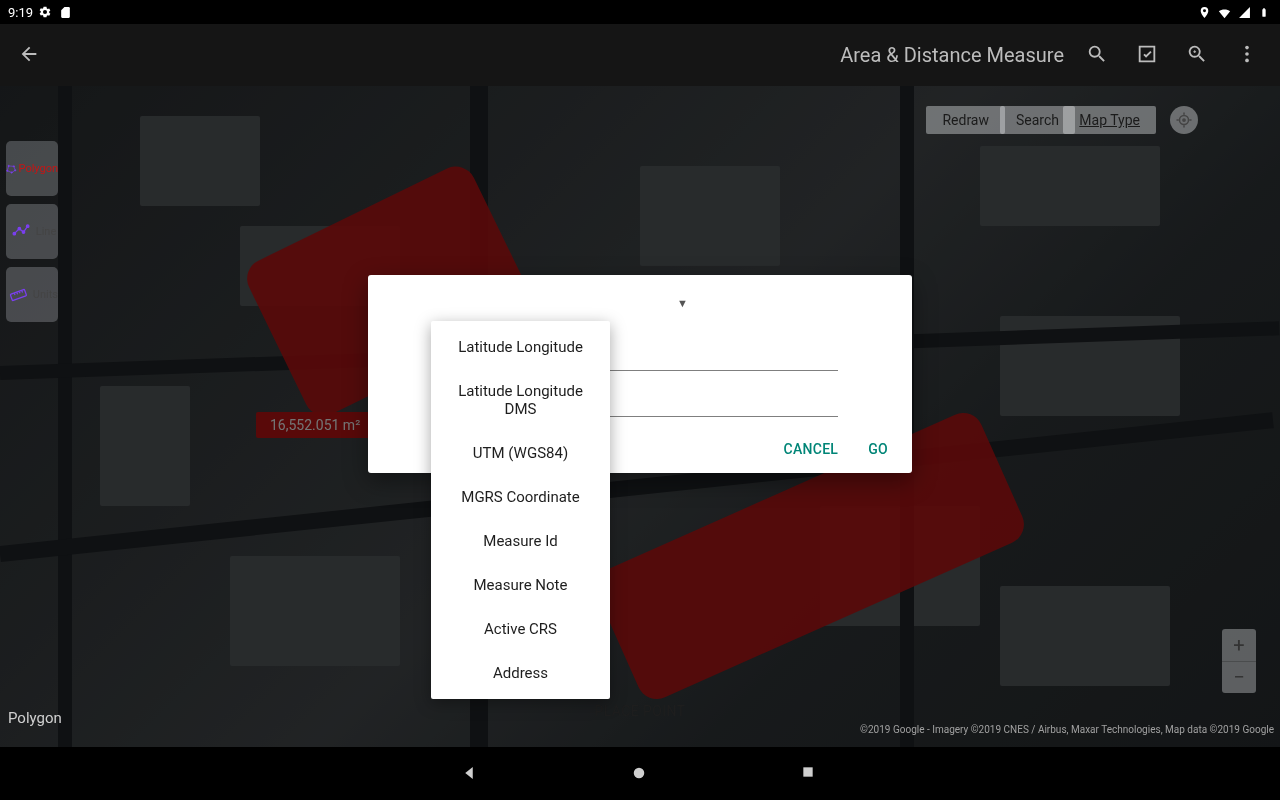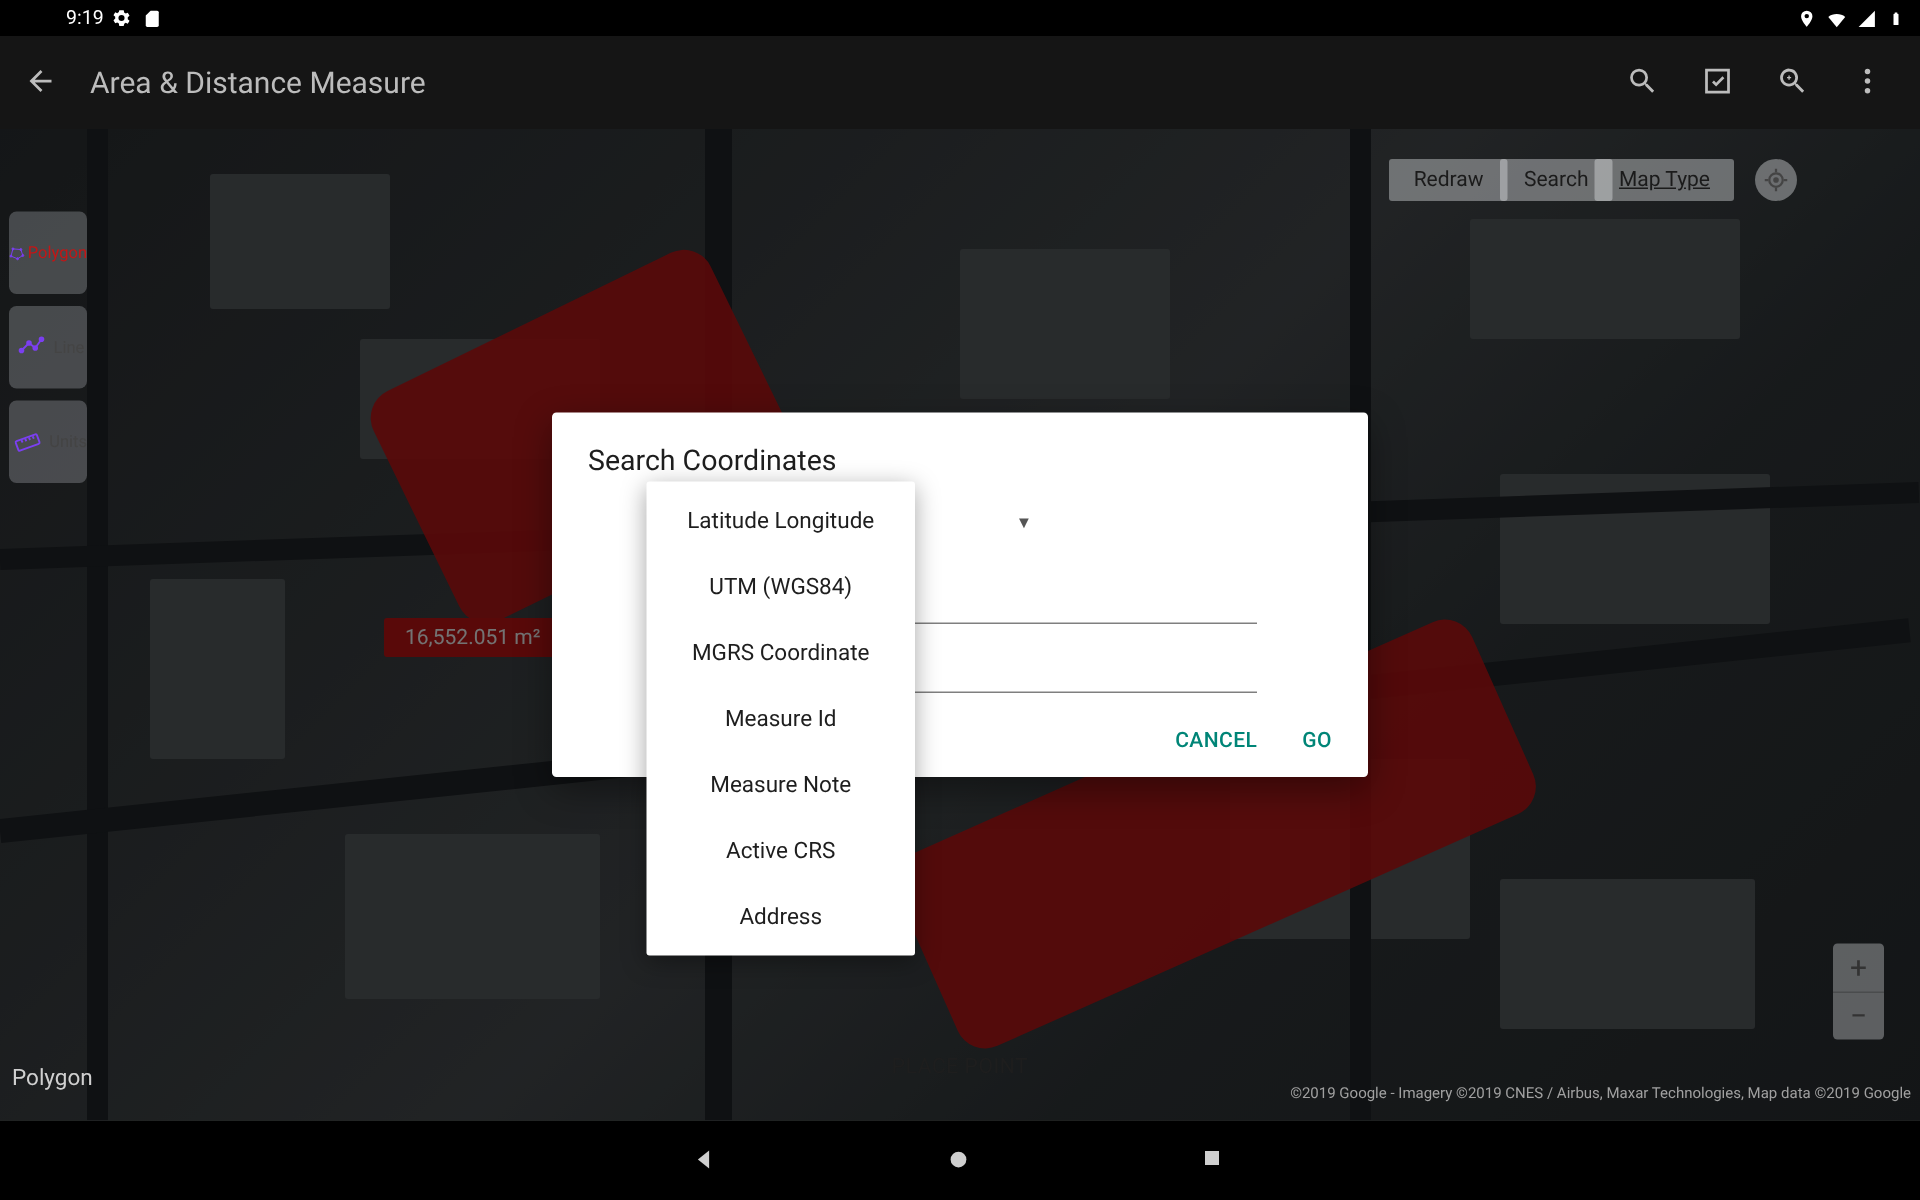--- a/index.html
+++ b/index.html
@@ -3,28 +3,28 @@
 <meta charset="utf-8">
 <style>
 * { margin: 0; padding: 0; box-sizing: border-box; }
 body {
   font-family: Roboto, -apple-system, BlinkMacSystemFont, "Segoe UI", sans-serif;
   width: 1280px; height: 800px; overflow: hidden;
   background: #000; color: #fff; position: relative;
 }
 .status-bar {
   height: 24px; display: flex; justify-content: space-between; align-items: center;
-  padding: 0 8px; font-size: 13px; background: #000; margin-left: 36px;
+  padding: 0 8px; font-size: 13px; background: #000;
 }
 .status-left, .status-right { display: flex; align-items: center; gap: 4px; }
 .status-icon { width: 16px; height: 16px; display: inline-flex; align-items: center; justify-content: center; }
 
 .app-bar {
   height: 62px; background: #151515; display: flex; align-items: center;
-  padding: 0 16px; gap: 20px;
+  padding: 0 16px; gap: 20px; text-align: right;
 }
 .app-bar-title { font-size: 20px; color: #bcbcbc; font-weight: 400; flex: 1; }
 .app-bar-actions { display: flex; gap: 26px; align-items: center; padding-right: 6px; }
 .app-bar-icon { width: 24px; height: 24px; color: #bcbcbc; }
 
 .map-container {
   position: relative; width: 100%; height: 661px; overflow: hidden;
   background: #3a3e3a;
 }
 .map-bg {
@@ -293,35 +293,35 @@
     <div class="zoom-btn">+</div>
     <div class="zoom-sep"></div>
     <div class="zoom-btn">−</div>
   </div>
 
   <div class="place-point">PLACE POINT</div>
   <div class="google-logo">Polygon</div>
   <div class="attrib">©2019 Google - Imagery ©2019 CNES / Airbus, Maxar Technologies, Map data ©2019 Google</div>
 
   <div class="dialog">
-    <div class="dialog-title">Search Coordinates</div>
     <div class="dialog-row">
       <div class="dropdown-field"></div>
       <span class="dropdown-caret">▼</span>
     </div>
     <input class="input-line" style="">
     <input class="input-line" style="">
     <div class="dialog-actions">
       <span class="dialog-btn">CANCEL</span>
       <span class="dialog-btn">GO</span>
     </div>
   </div>
 
   <div class="dropdown-menu">
     <div class="dropdown-item">Latitude Longitude</div>
+    <div class="dropdown-item">Latitude Longitude DMS</div>
     <div class="dropdown-item">UTM (WGS84)</div>
     <div class="dropdown-item">MGRS Coordinate</div>
     <div class="dropdown-item">Measure Id</div>
     <div class="dropdown-item">Measure Note</div>
     <div class="dropdown-item">Active CRS</div>
     <div class="dropdown-item">Address</div>
   </div>
 </div>
 
 <div class="nav-bar">

